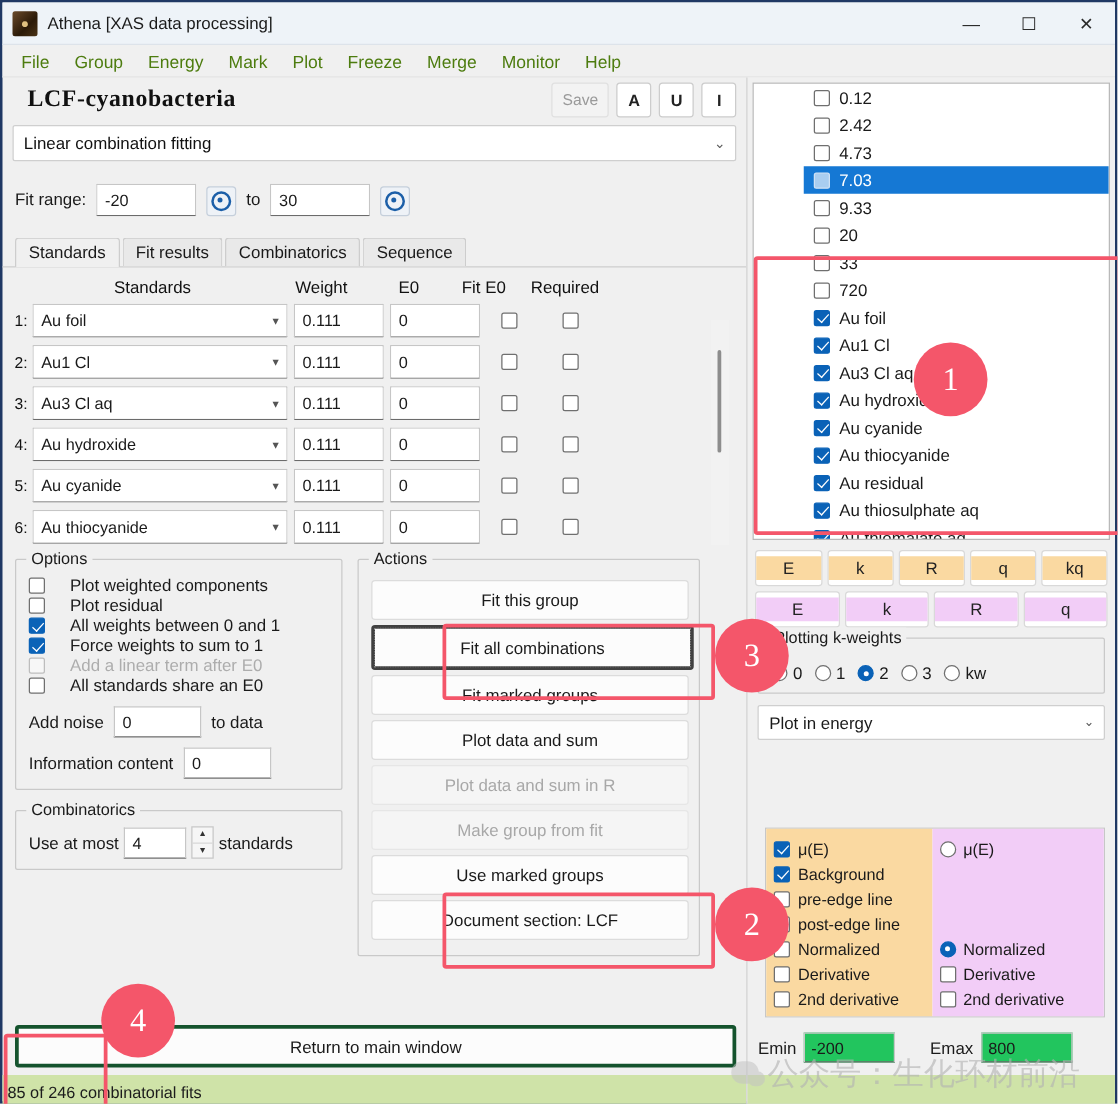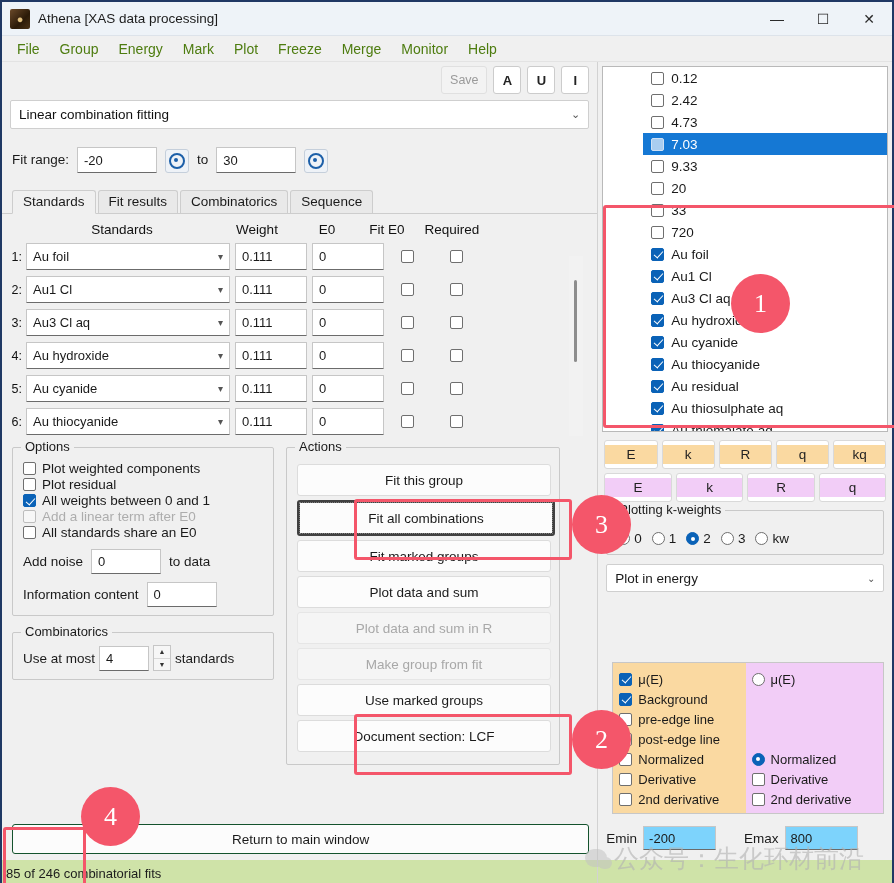--- a/index.html
+++ b/index.html
@@ -140,21 +140,21 @@
   .cbox.dim{border-color:#bdbdbd;background:#f7f7f7;}
 
   .std-scroll{
     position:absolute;right:14px;top:42px;width:14px;height:180px;background:#f2f2f2;
   }
   .std-scroll i{position:absolute;left:5px;top:24px;width:3px;height:82px;background:#8d8d8d;border-radius:2px;}
 
   
   .lower{display:flex;margin-top:12px;padding-left:10px;}
   .opt-box{width:262px;box-sizing:border-box;margin-right:12px;}
-  .chk-line{display:flex;align-items:center;gap:6px;font-size:13.5px;margin:1px 0;}
+  .chk-line{display:flex;align-items:center;gap:20px;font-size:13.5px;margin:1px 0;}
   .chk-line.disabled{color:#adadad;}
   .noise-row{display:flex;align-items:center;margin-top:9px;gap:8px;font-size:13.5px;}
   .noise-in{width:62px;height:23px;background:#fff;border:1px solid #c6c6c6;border-bottom:1px solid #6b6b6b;display:flex;align-items:center;padding-left:6px;font-size:13px;}
   .info-row{display:flex;align-items:center;margin-top:8px;gap:8px;font-size:13.5px;}
   .info-in{width:62px;height:23px;background:#fff;border:1px solid #c6c6c6;border-bottom:1px solid #6b6b6b;display:flex;align-items:center;padding-left:6px;font-size:13px;}
 
   .comb-box{width:262px;box-sizing:border-box;margin-top:16px;}
   .comb-row{display:flex;align-items:center;gap:4px;font-size:13.5px;}
   .comb-in{width:42px;height:23px;background:#fff;border:1px solid #c6c6c6;border-bottom:1px solid #6b6b6b;display:flex;align-items:center;padding-left:6px;font-size:13px;}
   .spin{width:16px;height:24px;display:flex;flex-direction:column;border:1px solid #c6c6c6;background:#f6f6f6;}
@@ -170,21 +170,21 @@
   .act-btn{
     width:252px;height:30px;margin:4px auto;background:#fcfcfc;border:1px solid #dcdcdc;border-radius:3px;
     display:flex;align-items:center;justify-content:center;font-size:13.5px;color:#1a1a1a;
   }
   .act-btn.disabled{color:#a8a8a8;background:#f5f5f5;border-color:#e6e6e6;}
   .act-btn.focus{border:3px solid #404040;outline:1px dotted #808080;outline-offset:-3px;background:#fcfcfc;}
 
   
   .return-bar{
     position:absolute;left:10px;right:8px;bottom:32px;height:28px;background:#fcfcfc;
-    border:1px solid #14532d;border-radius:3px;display:flex;align-items:center;justify-content:center;font-size:13.5px;
+    border:3px solid #14532d;border-radius:3px;display:flex;align-items:center;justify-content:center;font-size:13.5px;
   }
   .statusbar{
     position:absolute;left:0;right:0;bottom:0;height:26px;background:#cfe3a8;
     display:flex;align-items:center;padding-left:4px;font-size:13px;color:#1c1c1c;
   }
 
   
   .grouplist{
     position:absolute;left:4px;top:4px;width:286px;height:366px;background:#fff;border:1px solid #b9b9b9;
     box-sizing:border-box;overflow:hidden;
@@ -216,21 +216,21 @@
     position:absolute;left:14px;top:600px;width:272px;height:152px;background:#fff;border:1px solid #c7c7c7;
     box-sizing:border-box;display:flex;
   }
   .po-col{padding:6px 4px 0 6px;}
   .po-col.orange{width:132px;background:#fad9a1;}
   .po-col.violet{width:138px;background:#f2cdf7;}
   .po-line{display:flex;align-items:center;gap:6px;font-size:13px;height:20px;}
   .po-spacer{height:20px;}
 
   .emin-row{position:absolute;left:8px;bottom:36px;display:flex;align-items:center;gap:6px;font-size:13.5px;}
-  .e-in{width:66px;height:22px;background:#7dd3fc;border:1px solid #c6c6c6;border-bottom:1px solid #6b6b6b;
+  .e-in{width:66px;height:22px;background:#22c55e;border:1px solid #c6c6c6;border-bottom:1px solid #6b6b6b;
     display:flex;align-items:center;padding-left:5px;font-size:13px;}
   .right-status{position:absolute;left:0;right:0;bottom:0;height:26px;background:#cfe3a8;}
 
   
   .anno-box{position:absolute;border:3px solid #f4566a;border-radius:3px;pointer-events:none;z-index:40;}
   .anno-circle{
     position:absolute;border-radius:50%;background:#f4566a;color:#fff;z-index:45;
     display:flex;align-items:center;justify-content:center;font-size:26px;
     font-family:"Liberation Serif",serif;
   }
@@ -269,20 +269,21 @@
     <div class="menu-item">Merge</div>
     <div class="menu-item">Monitor</div>
     <div class="menu-item">Help</div>
   </div>
 
   <div class="body-split">
 
     <div class="left-pane">
 
       <div class="grp-row">
+        <div class="grp-name">LCF-cyanobacteria</div>
         <div class="grp-tools">
           <div class="btn-save">
             <span>Save</span>
           </div>
           <div class="btn-aui">A</div>
           <div class="btn-aui">U</div>
           <div class="btn-aui">I</div>
         </div>
       </div>
 
@@ -432,20 +433,24 @@
               <span class="cbox"></span>
               <span>Plot weighted components</span>
             </div>
             <div class="chk-line">
               <span class="cbox"></span>
               <span>Plot residual</span>
             </div>
             <div class="chk-line">
               <span class="cbox on"></span>
               <span>All weights between 0 and 1</span>
+            </div>
+            <div class="chk-line">
+              <span class="cbox on"></span>
+              <span>Force weights to sum to 1</span>
             </div>
             <div class="chk-line disabled">
               <span class="cbox dim"></span>
               <span>Add a linear term after E0</span>
             </div>
             <div class="chk-line">
               <span class="cbox"></span>
               <span>All standards share an E0</span>
             </div>
 

